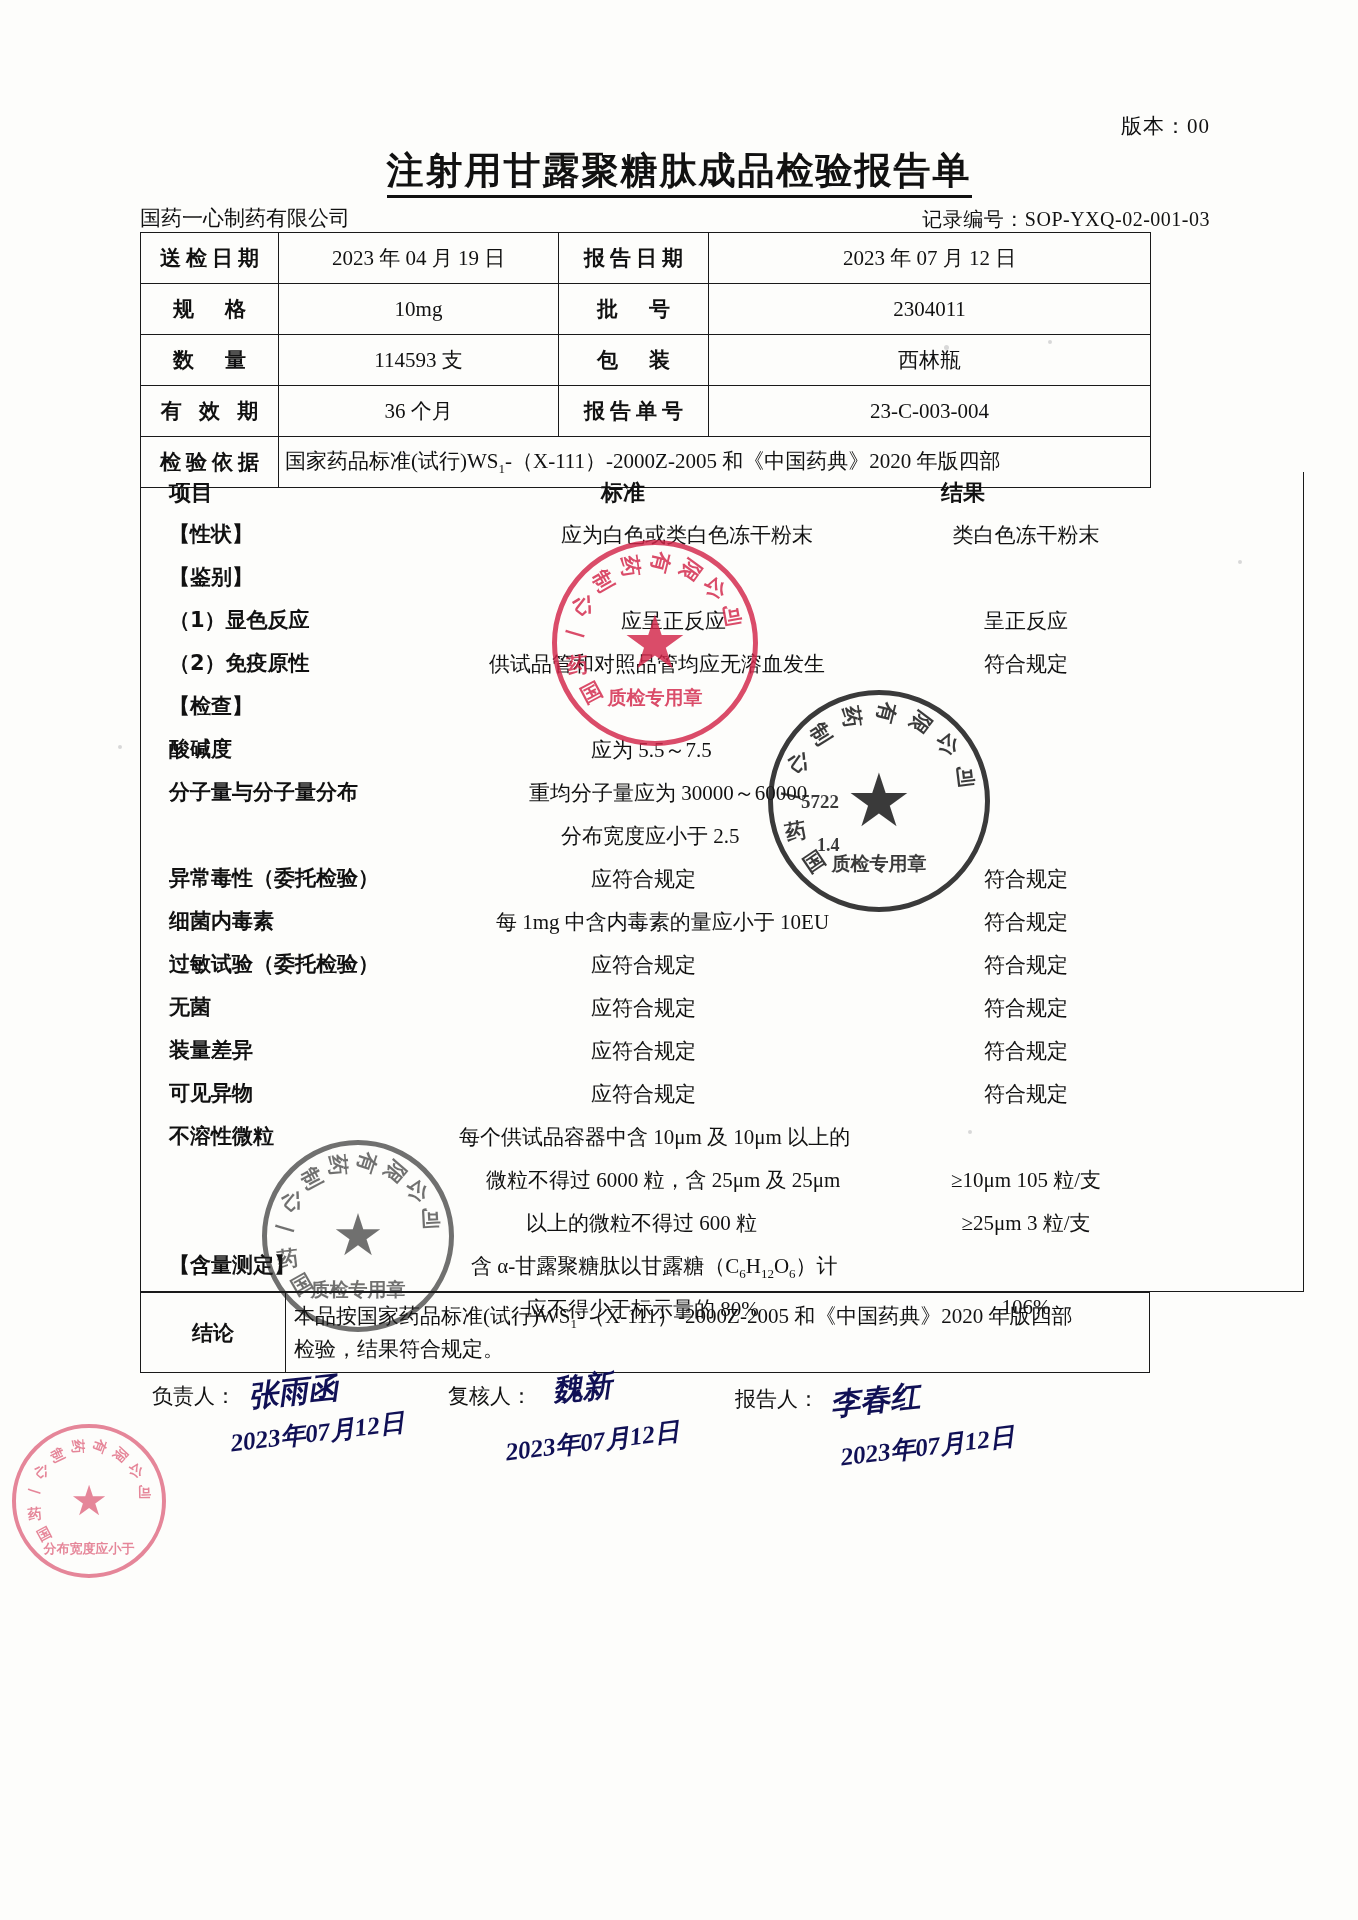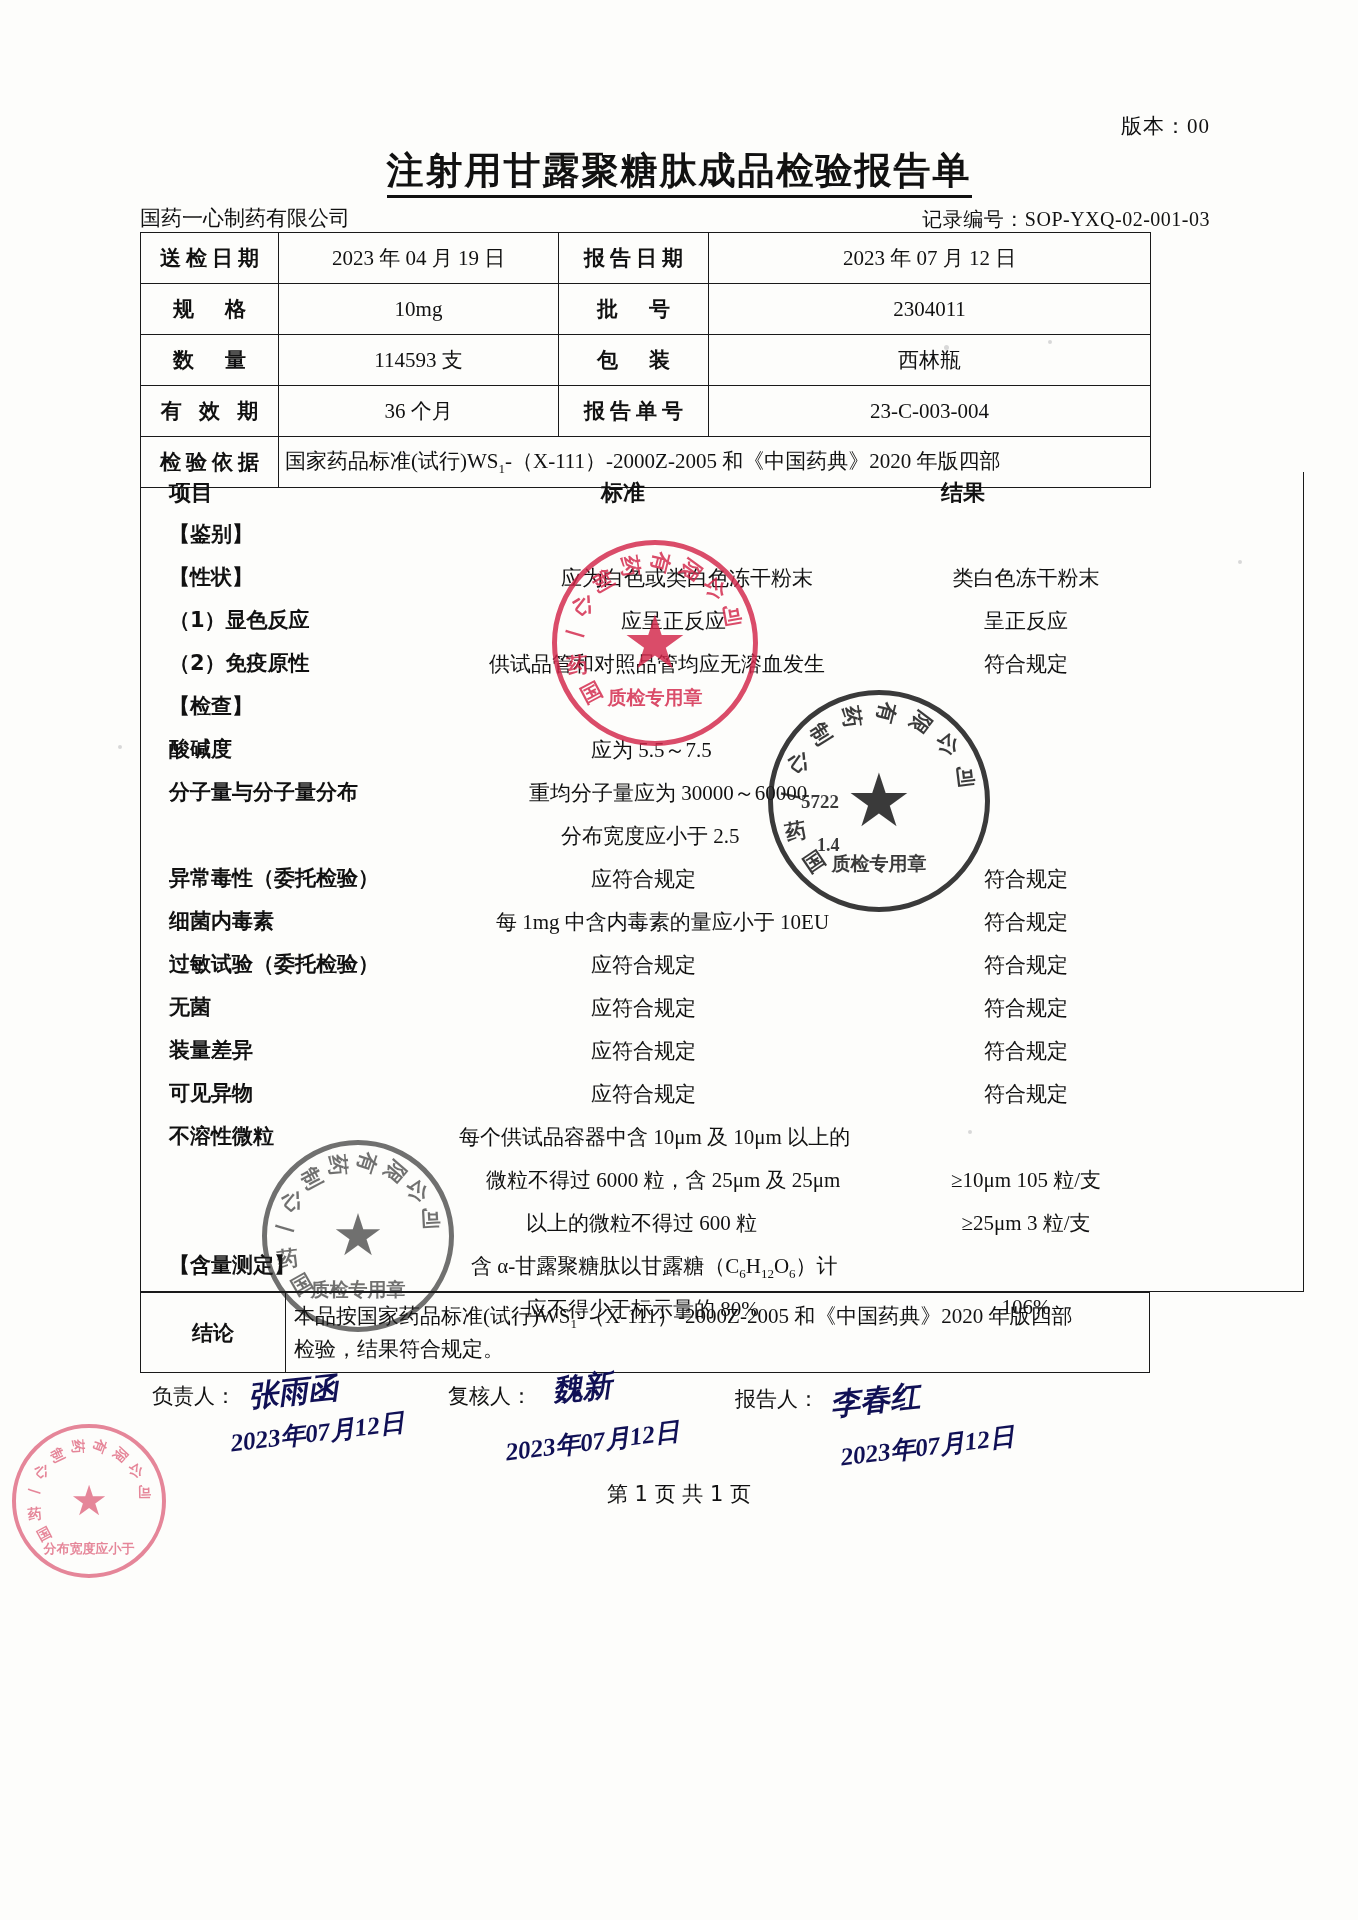--- a/index.html
+++ b/index.html
@@ -350,28 +350,28 @@
 
   <div class="items-wrap">
 
     <div class="items-head">
       <div class="c1">项目</div>
       <div class="c2">标准</div>
       <div class="c3">结果</div>
     </div>
 
     <div class="row">
+      <div class="item">【性状】</div>
+      <div class="std" style="left:420px">应为白色或类白色冻干粉末</div>
+      <div class="res">类白色冻干粉末</div>
+    </div>
+    <div class="row">
       <div class="item">【鉴别】</div>
       <div class="std" style="left:420px"></div>
       <div class="res"></div>
-    </div>
-    <div class="row">
-      <div class="item">【性状】</div>
-      <div class="std" style="left:420px">应为白色或类白色冻干粉末</div>
-      <div class="res">类白色冻干粉末</div>
     </div>
     <div class="row">
       <div class="item">（1）显色反应</div>
       <div class="std" style="left:480px">应呈正反应</div>
       <div class="res">呈正反应</div>
     </div>
     <div class="row">
       <div class="item">（2）免疫原性</div>
       <div class="std" style="left:348px">供试品管和对照品管均应无溶血发生</div>
       <div class="res">符合规定</div>
@@ -466,21 +466,20 @@
   <div class="hand hw-date" style="left:230px;top:1416px;">2023年07月12日</div>
 
   <div class="sig sig-b">复核人：</div>
   <div class="hand hw-name" style="left:552px;top:1368px;">魏新</div>
   <div class="hand hw-date" style="left:505px;top:1425px;">2023年07月12日</div>
 
   <div class="sig sig-c">报告人：</div>
   <div class="hand hw-name" style="left:830px;top:1380px;">李春红</div>
   <div class="hand hw-date" style="left:840px;top:1430px;">2023年07月12日</div>
 
-  <div class="footer">第 1 页 共 1 页</div>
 
   <div class="stamp stamp-red" style="left:552px;top:540px;width:196px;height:196px;">
     <div class="ring-text">
       <span style="transform:rotate(-118deg) translate(0,-90px) rotate(90deg)">国</span>
       <span style="transform:rotate(-96deg) translate(0,-90px) rotate(90deg)">药</span>
       <span style="transform:rotate(-74deg) translate(0,-90px) rotate(90deg)">一</span>
       <span style="transform:rotate(-52deg) translate(0,-90px) rotate(90deg)">心</span>
       <span style="transform:rotate(-30deg) translate(0,-90px) rotate(90deg)">制</span>
       <span style="transform:rotate(-8deg) translate(0,-90px) rotate(90deg)">药</span>
       <span style="transform:rotate(14deg) translate(0,-90px) rotate(90deg)">有</span>

